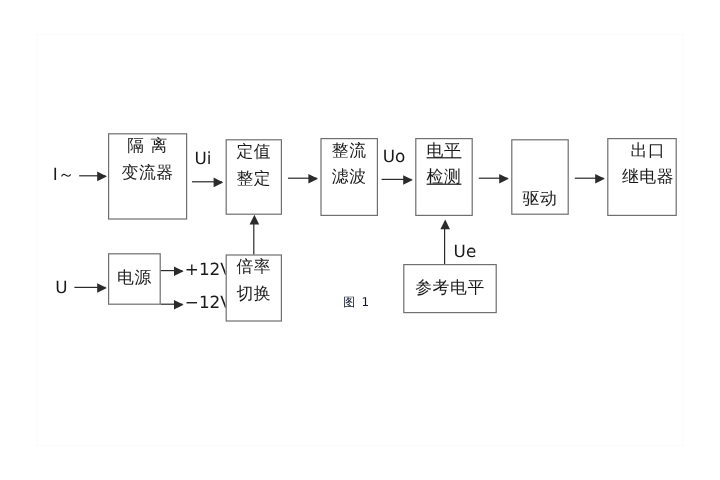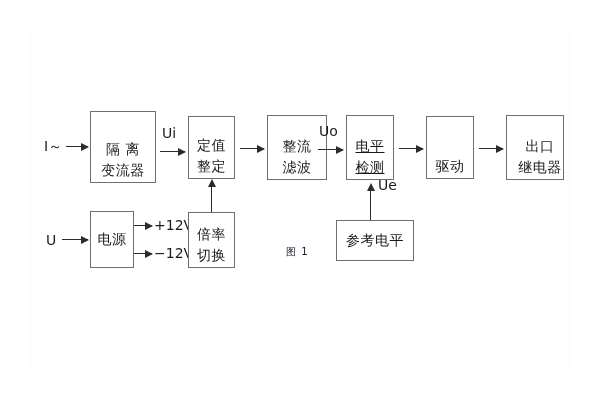--- a/index.html
+++ b/index.html
@@ -27,21 +27,21 @@
     box-sizing: border-box;
   }
   .block {
     position: absolute;
     box-sizing: border-box;
     border: 1px solid #6f6f6f;
     background: #ffffff;
     display: flex;
     flex-direction: column;
     align-items: center;
-    justify-content: flex-end;
+    justify-content: flex-start;
     color: #1a1a1a;
     font-size: 14px;
     line-height: 1.55;
     letter-spacing: 0.5px;
   }
   .block .ln { display: block; white-space: nowrap; }
   .block.single { justify-content: center; }
 
   .label {
     position: absolute;
@@ -110,21 +110,21 @@
   <div class="label" style="left:162px; top:126px;">Ui</div>
   <div class="arrow-h" style="left:160px; top:151px; width:25px;"></div>
 
   <div class="block" style="left:188px; top:116px; width:47px; height:63px;">
     <span class="ln">定值</span>
     <span class="ln">整定</span>
   </div>
 
   <div class="arrow-h" style="left:240px; top:148px; width:24px;"></div>
 
-  <div class="block" style="left:267px; top:115px; width:60px; height:65px;">
+  <div class="block" style="left:267px; top:115px; width:48px; height:65px;">
     <span class="ln">整流</span>
     <span class="ln">滤波</span>
   </div>
 
   <div class="label" style="left:319px; top:124px;">Uo</div>
   <div class="arrow-h" style="left:318px; top:149px; width:25px;"></div>
 
   <div class="block" style="left:346px; top:115px; width:48px; height:65px;text-decoration:underline;">
     <span class="ln">电平</span>
     <span class="ln">检测</span>
@@ -139,39 +139,39 @@
   <div class="arrow-h" style="left:479px; top:148px; width:24px;"></div>
 
   <div class="block" style="left:506px; top:115px; width:58px; height:65px;padding-left:10px;">
     <span class="ln">出口</span>
     <span class="ln">继电器</span>
   </div>
 
   <div class="label" style="left:46px; top:233px;">U</div>
   <div class="arrow-h" style="left:62px; top:239px; width:26px;"></div>
 
-  <div class="block single" style="left:90px; top:211px; width:44px; height:57px;">
+  <div class="block single" style="left:90px; top:211px; width:44px; height:43px;">
     <span class="ln">电源</span>
   </div>
 
   <div class="arrow-h" style="left:134px; top:225px; width:18px;"></div>
   <div class="label" style="left:154px; top:218px;">+12V</div>
 
   <div class="arrow-h" style="left:134px; top:253px; width:18px;"></div>
   <div class="label" style="left:154px; top:246px;">−12V</div>
 
   <div class="block" style="left:188px; top:212px; width:47px; height:56px;">
     <span class="ln">倍率</span>
     <span class="ln">切换</span>
   </div>
 
   <div class="arrow-v" style="left:211px; top:186px; height:26px;"></div>
 
   <div class="arrow-v" style="left:370px; top:190px; height:30px;"></div>
-  <div class="label" style="left:378px; top:178px;">Ue</div>
+  <div class="label" style="left:378px; top:203px;">Ue</div>
 
   <div class="block single" style="left:336px; top:220px; width:78px; height:41px;">
     <span class="ln">参考电平</span>
   </div>
 
   <div class="caption" style="left:286px; top:245px;">图 1</div>
 
 </div>
 
 </body></html>

